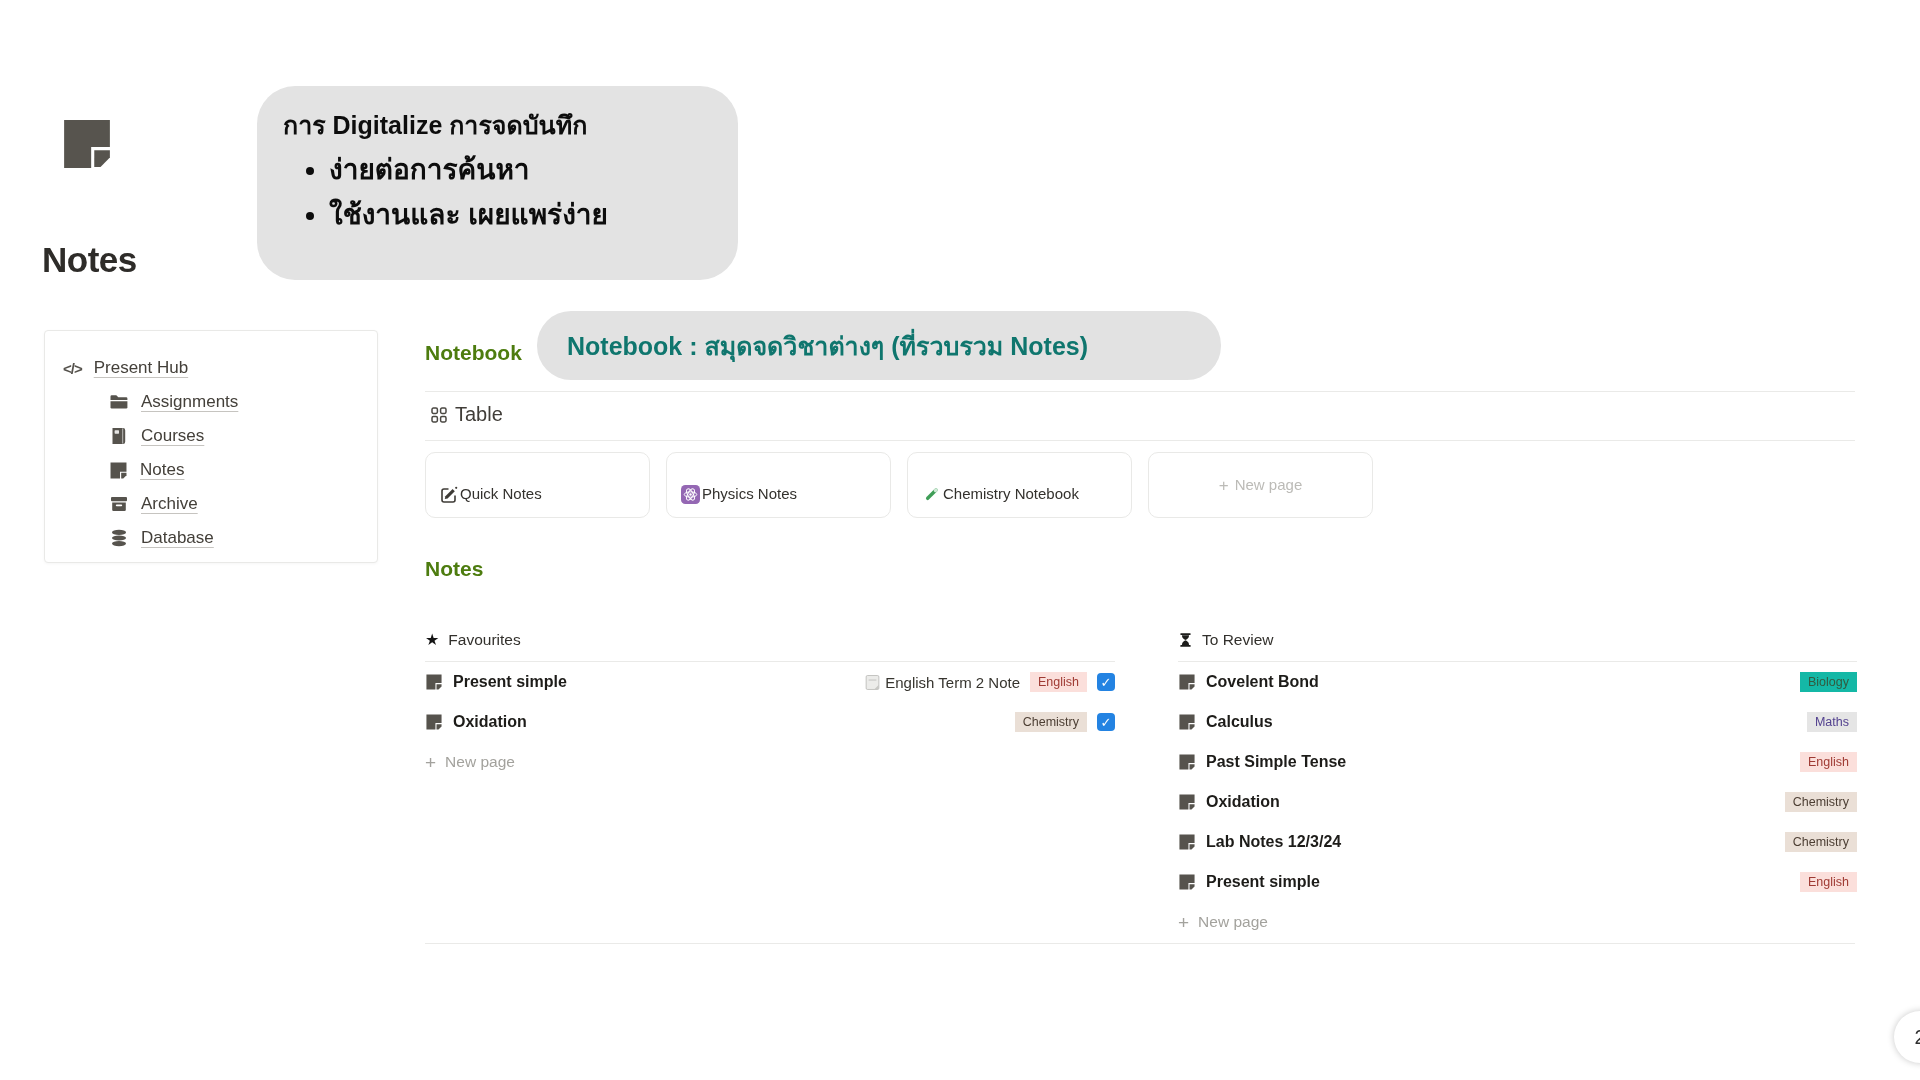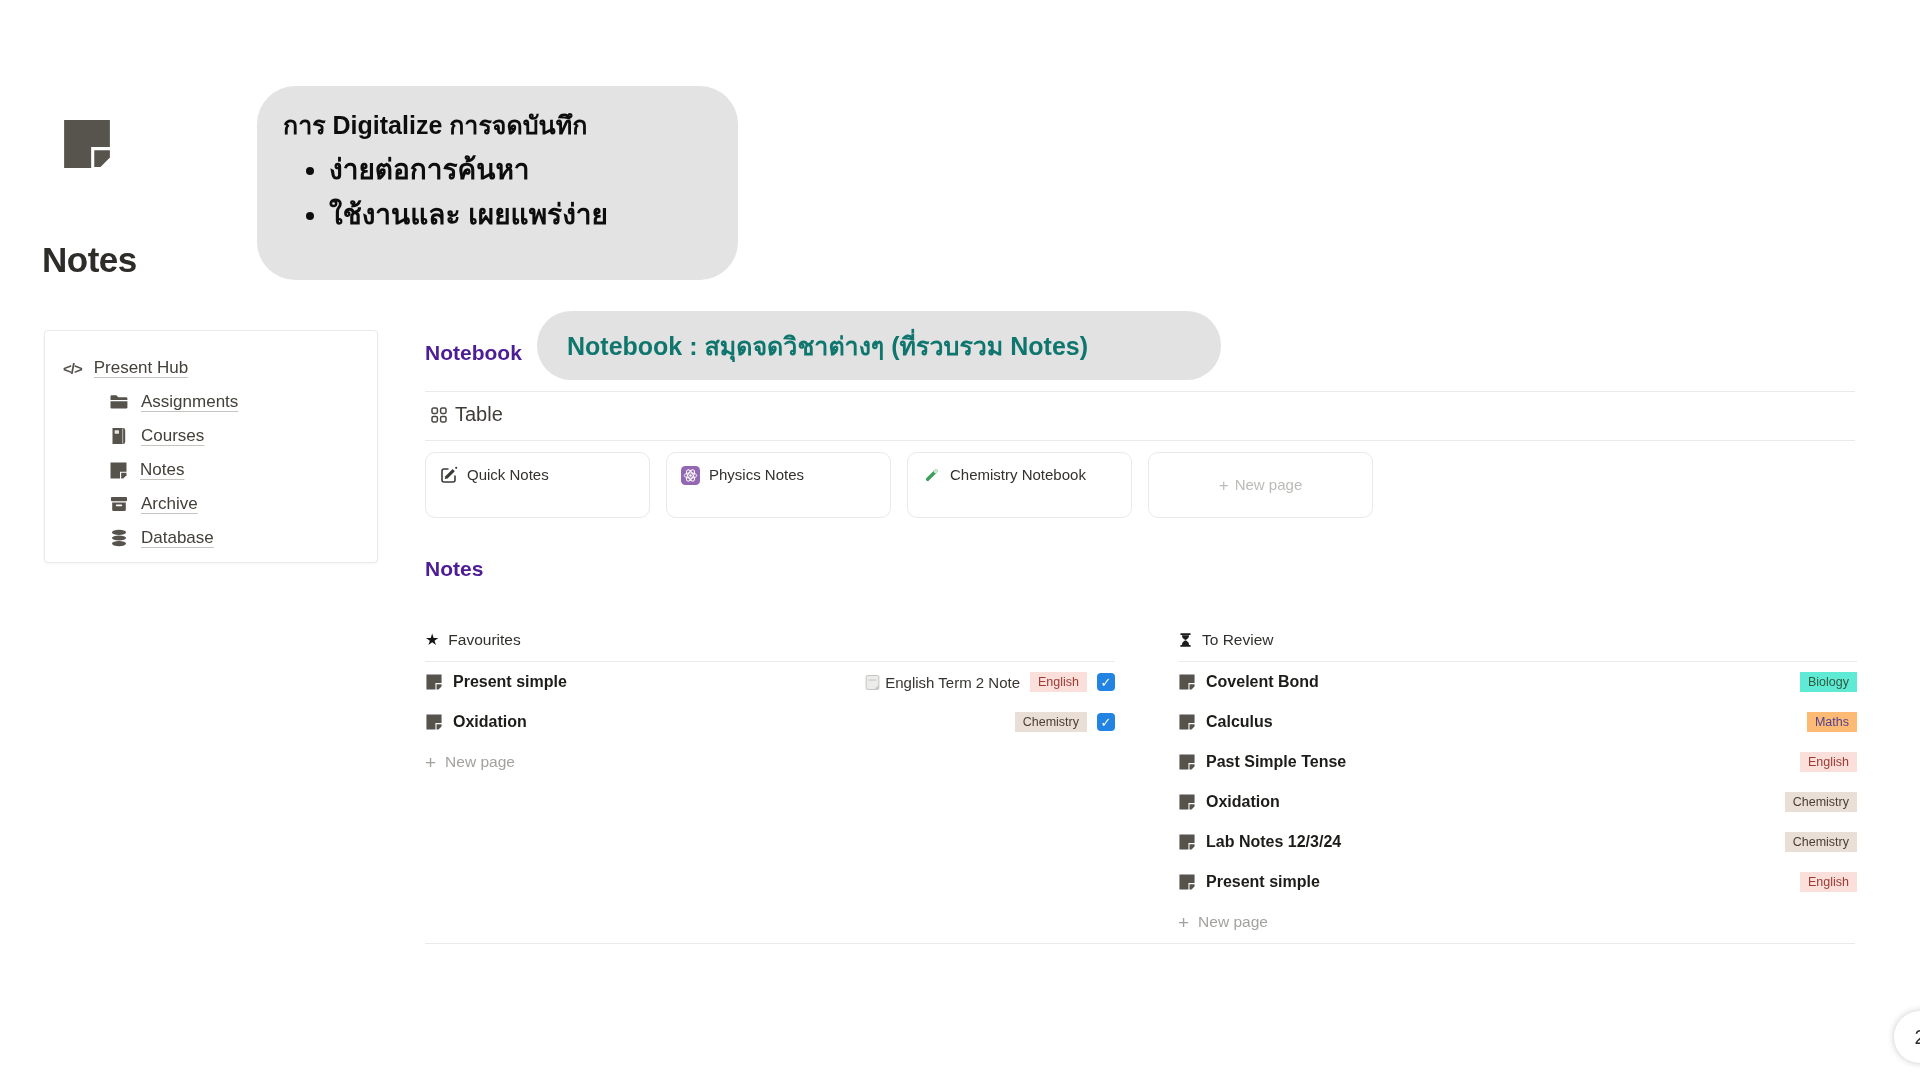--- a/index.html
+++ b/index.html
@@ -25,34 +25,34 @@
   .sidebar{left:44px;top:330px;width:334px;height:233px;background:#fff;border:1px solid #e9e9e7;
            border-radius:4px;box-shadow:0 1px 3px rgba(0,0,0,.04);box-sizing:border-box;padding-top:20px;}
   .side-row{height:34px;display:flex;align-items:center;gap:12px;cursor:pointer;}
   .side-row.lvl0{padding-left:18px;}
   .side-row.lvl1{padding-left:64px;}
   .side-label{font-size:17px;font-weight:500;color:#44403a;text-decoration:underline;
               text-decoration-color:#c6c4c0;text-underline-offset:4px;text-decoration-thickness:1px;}
   .code-glyph{font-size:15px;font-weight:700;color:#55524c;letter-spacing:-1px;}
 
   
-  .h2{font-size:21px;font-weight:700;color:#4c1d95;}
+  .h2{font-size:21px;font-weight:700;color:#4d7c0f;}
   .notebook-heading{left:425px;top:341px;}
   .notes-heading{left:425px;top:557px;}
   .divider{height:1px;background:#eaeae8;}
   .d1{left:425px;top:391px;width:1430px;}
   .d2{left:425px;top:440px;width:1430px;}
   .d3{left:425px;top:943px;width:1430px;}
   .view-tab{left:431px;top:403px;display:flex;align-items:center;gap:8px;cursor:pointer;}
   .view-tab span{font-size:20px;font-weight:500;color:#403d38;}
 
   
   .cards{left:425px;top:452px;width:1430px;display:grid;grid-template-columns:repeat(6,1fr);gap:16px;}
   .card{height:66px;background:#fff;border:1px solid #e9e9e7;border-radius:10px;box-sizing:border-box;
-        padding:13px 14px;display:flex;align-items:flex-start;gap:9px;cursor:pointer;}
+        padding:13px 14px;display:flex;align-items:flex-end;gap:2px;cursor:pointer;}
   .card .clabel{font-size:15px;font-weight:500;color:#33312d;line-height:1.25;}
   .card.newpage{align-items:center;justify-content:center;color:#bcbbb7;gap:6px;}
   .card.newpage .clabel{color:#bcbbb7;font-weight:400;}
   .plus{font-size:17px;line-height:1;color:#bcbbb7;}
 
   
   .col{box-sizing:border-box;}
   .col-left{left:425px;top:631px;width:690px;}
   .col-right{left:1178px;top:631px;width:679px;}
   .list-header{display:flex;align-items:center;gap:9px;padding-bottom:12px;border-bottom:1px solid #eaeae8;}
@@ -251,30 +251,30 @@
       <span class="ltitle">To Review</span>
     </div>
 
     <div class="list-row">
       <svg width="18" height="18" viewBox="0 0 100 100">
         <path d="M8 8 H92 V56 H58 V92 H8 Z" fill="#56534d"></path>
           <path d="M64 62 H92 V75 L75 92 H64 Z" fill="#56534d"></path>
       </svg>
       <span class="row-title">Covelent Bond</span>
       <span class="spacer"></span>
-      <span class="tag" style="background: #5eead4; color: rgb(50, 91, 64);">Biology</span>
+      <span class="tag" style="background: #14b8a6; color: rgb(50, 91, 64);">Biology</span>
     </div>
     <div class="list-row">
       <svg width="18" height="18" viewBox="0 0 100 100">
         <path d="M8 8 H92 V56 H58 V92 H8 Z" fill="#56534d"></path>
           <path d="M64 62 H92 V75 L75 92 H64 Z" fill="#56534d"></path>
       </svg>
       <span class="row-title">Calculus</span>
       <span class="spacer"></span>
-      <span class="tag" style="background: #fdba74; color: rgb(82, 64, 143);">Maths</span>
+      <span class="tag" style="background: #e5e5e5; color: rgb(82, 64, 143);">Maths</span>
     </div>
     <div class="list-row">
       <svg width="18" height="18" viewBox="0 0 100 100">
         <path d="M8 8 H92 V56 H58 V92 H8 Z" fill="#56534d"></path>
           <path d="M64 62 H92 V75 L75 92 H64 Z" fill="#56534d"></path>
       </svg>
       <span class="row-title">Past Simple Tense</span>
       <span class="spacer"></span>
       <span class="tag" style="background: rgb(251, 223, 219); color: rgb(159, 58, 51);">English</span>
     </div>

